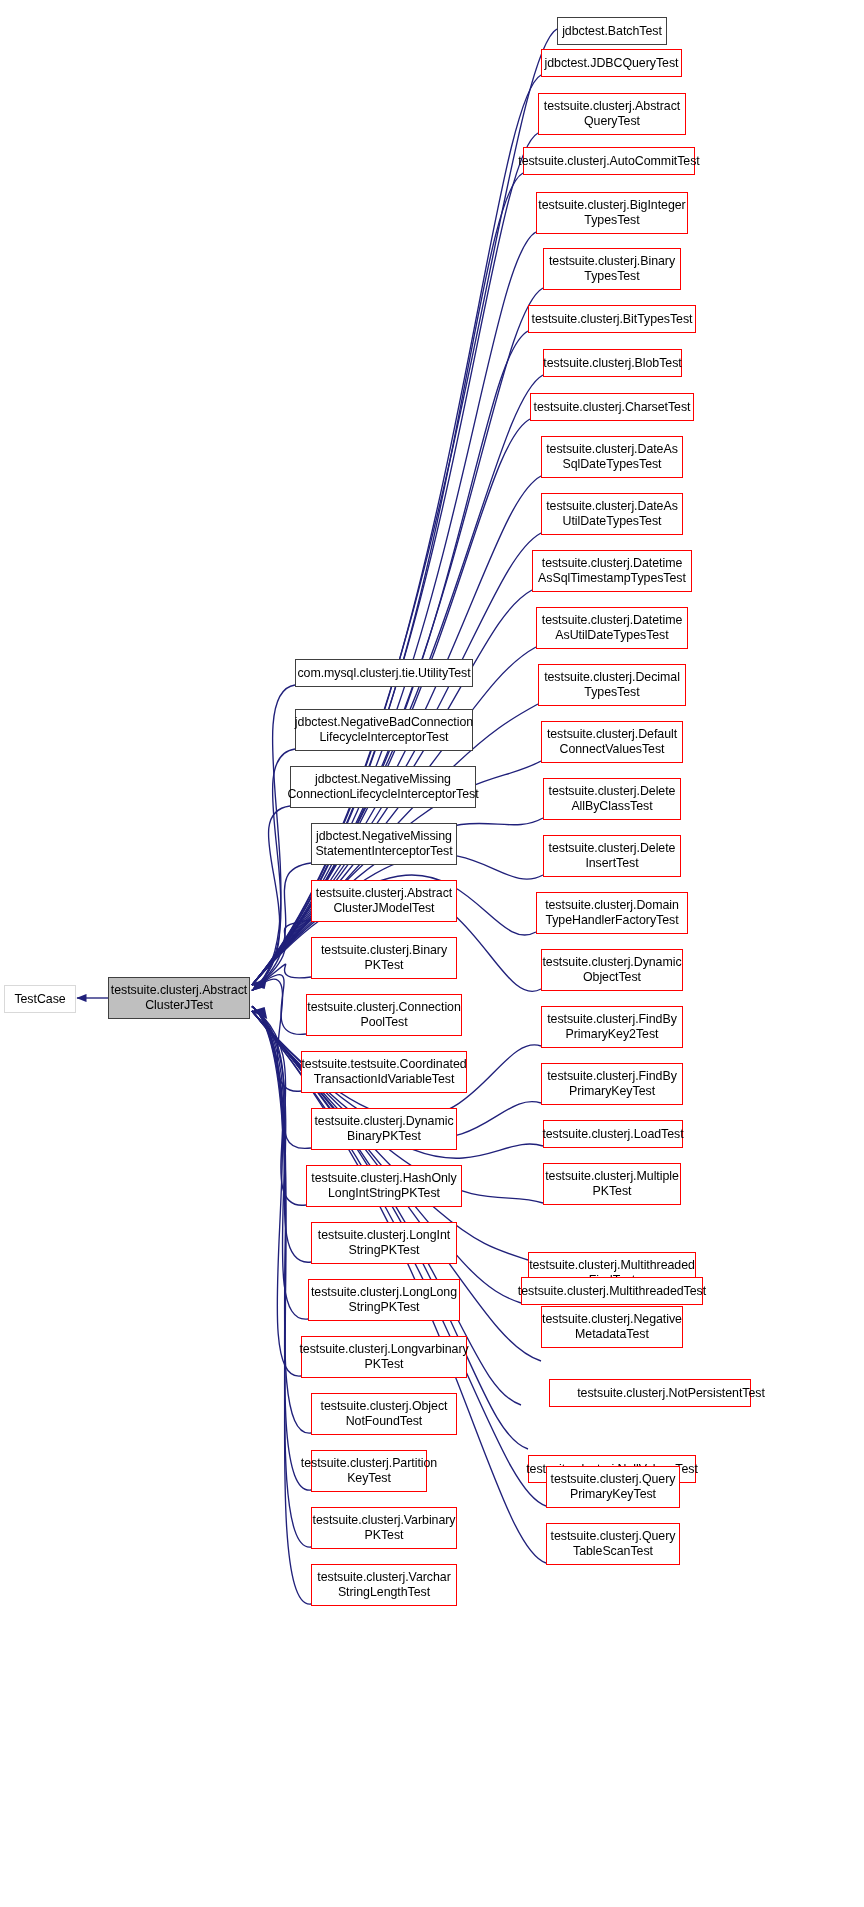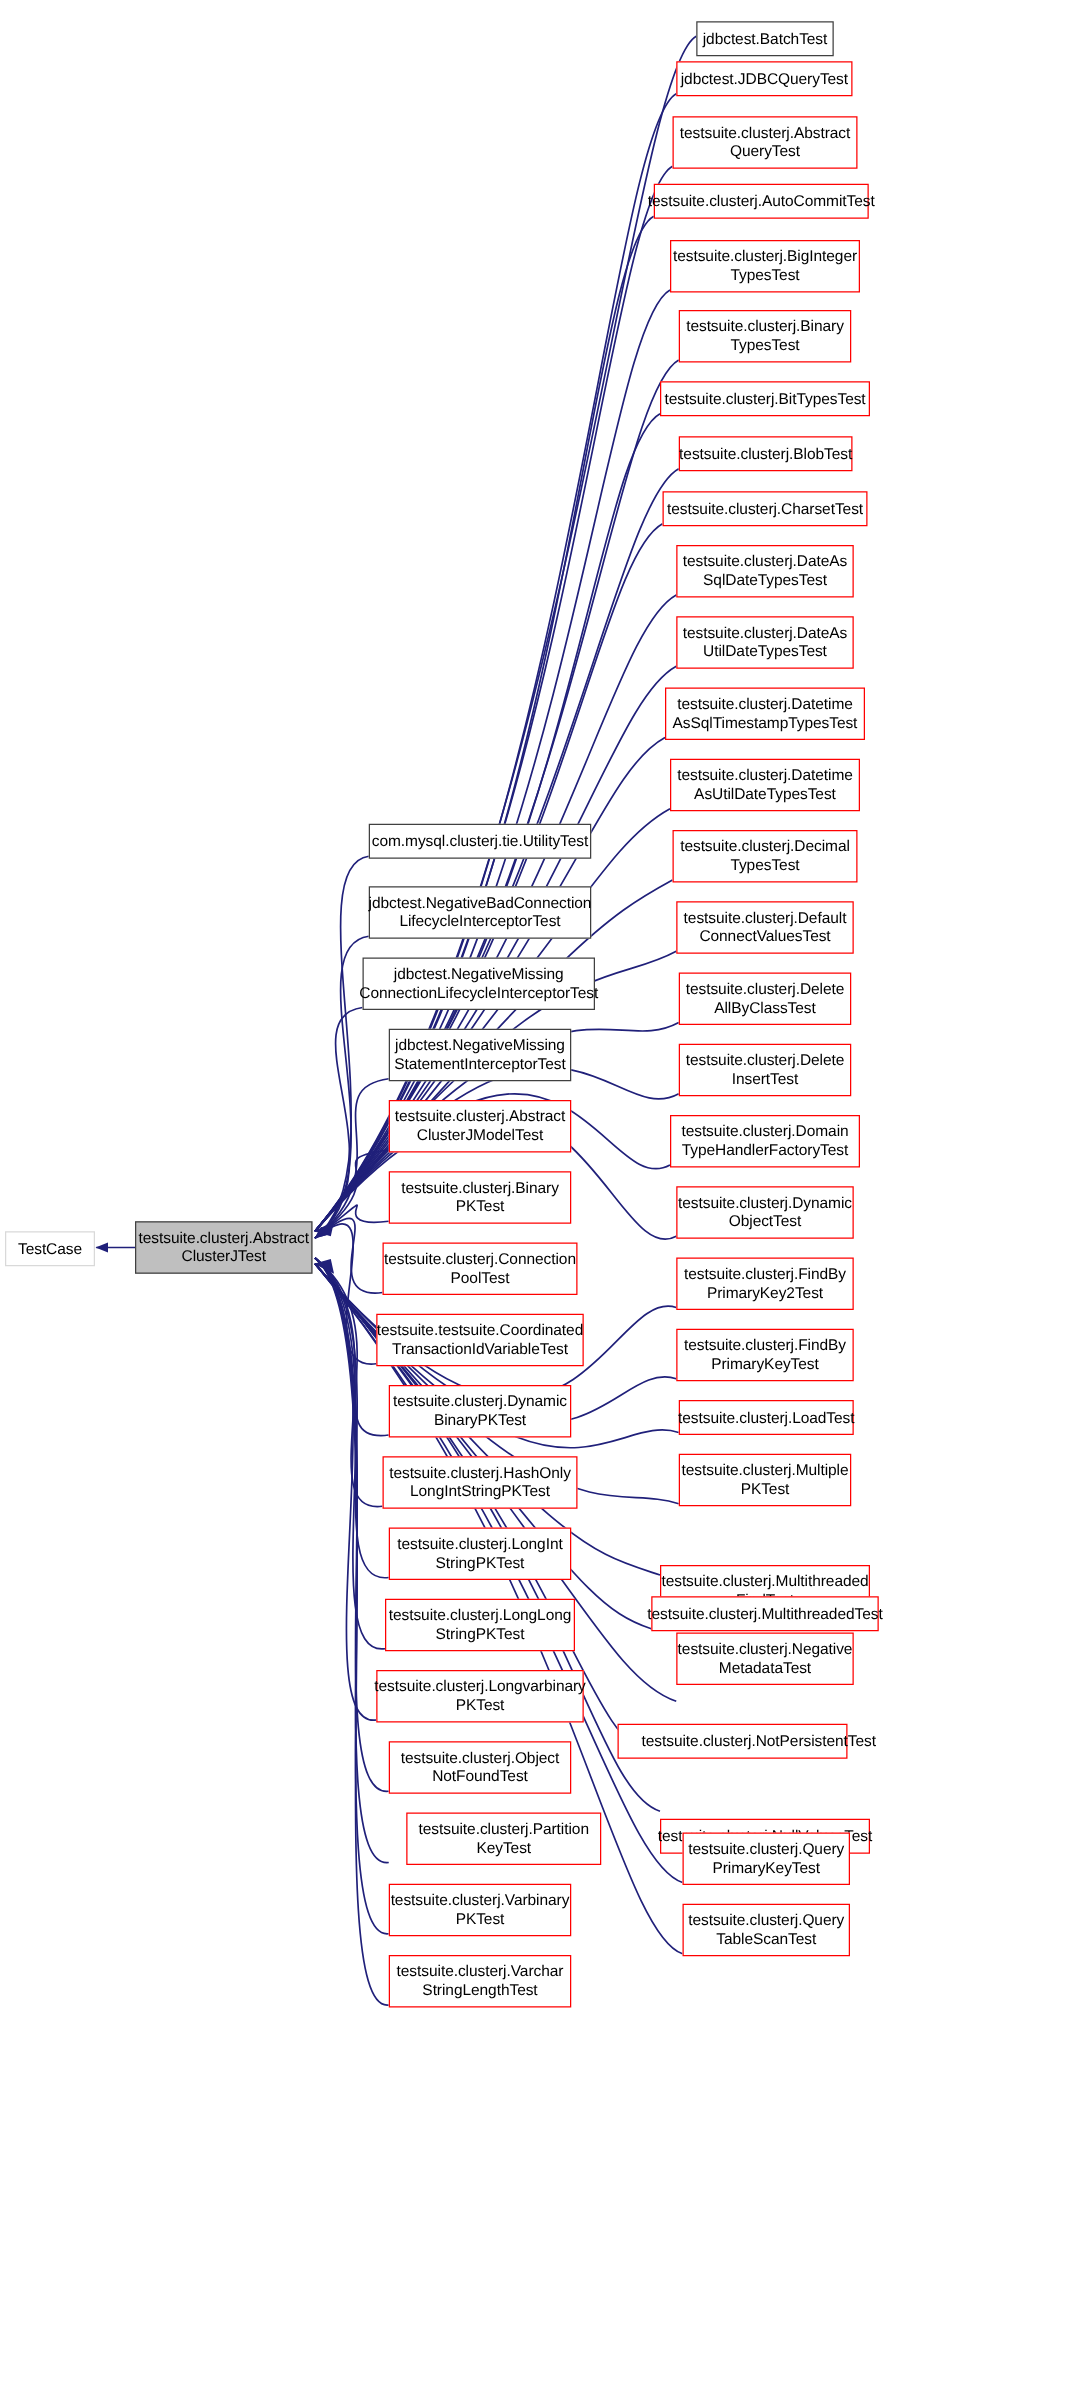--- a/index.html
+++ b/index.html
@@ -137,21 +137,21 @@
     <div class="node " style="left: 306px; top: 1165px; width: 156px; height: 42px;">testsuite.clusterj.HashOnly
 LongIntStringPKTest</div>
     <div class="node " style="left: 311px; top: 1222px; width: 146px; height: 42px;">testsuite.clusterj.LongInt
 StringPKTest</div>
     <div class="node " style="left: 308px; top: 1279px; width: 152px; height: 42px;">testsuite.clusterj.LongLong
 StringPKTest</div>
     <div class="node " style="left: 301px; top: 1336px; width: 166px; height: 42px;">testsuite.clusterj.Longvarbinary
 PKTest</div>
     <div class="node " style="left: 311px; top: 1393px; width: 146px; height: 42px;">testsuite.clusterj.Object
 NotFoundTest</div>
-    <div class="node " style="left: 325px; top: 1450px; width: 156px; height: 42px;">testsuite.clusterj.Partition
+    <div class="node " style="left: 311px; top: 1450px; width: 116px; height: 42px;">testsuite.clusterj.Partition
 KeyTest</div>
     <div class="node " style="left: 311px; top: 1507px; width: 146px; height: 42px;">testsuite.clusterj.Varbinary
 PKTest</div>
     <div class="node " style="left: 311px; top: 1564px; width: 146px; height: 42px;">testsuite.clusterj.Varchar
 StringLengthTest</div>
     <div class="node dark" style="left: 557px; top: 17px; width: 110px; height: 28px;">jdbctest.BatchTest</div>
     <div class="node " style="left: 541px; top: 49px; width: 141px; height: 28px;">jdbctest.JDBCQueryTest</div>
     <div class="node " style="left: 538px; top: 93px; width: 148px; height: 42px;">testsuite.clusterj.Abstract
 QueryTest</div>
     <div class="node " style="left: 523px; top: 147px; width: 172px; height: 28px;">testsuite.clusterj.AutoCommitTest</div>
@@ -187,19 +187,19 @@
     <div class="node " style="left: 541px; top: 1063px; width: 142px; height: 42px;">testsuite.clusterj.FindBy
 PrimaryKeyTest</div>
     <div class="node " style="left: 543px; top: 1120px; width: 140px; height: 28px;">testsuite.clusterj.LoadTest</div>
     <div class="node " style="left: 543px; top: 1163px; width: 138px; height: 42px;">testsuite.clusterj.Multiple
 PKTest</div>
     <div class="node " style="left: 528px; top: 1252px; width: 168px; height: 42px;">testsuite.clusterj.Multithreaded
 FindTest</div>
     <div class="node " style="left: 521px; top: 1277px; width: 182px; height: 28px;">testsuite.clusterj.MultithreadedTest</div>
     <div class="node " style="left: 541px; top: 1306px; width: 142px; height: 42px;">testsuite.clusterj.Negative
 MetadataTest</div>
-    <div class="node " style="left: 494px; top: 1379px; width: 184px; height: 28px; padding-left: 45px;">testsuite.clusterj.NotPersistentTest</div>
+    <div class="node " style="left: 549px; top: 1379px; width: 202px; height: 28px; padding-left: 45px;">testsuite.clusterj.NotPersistentTest</div>
     <div class="node " style="left: 528px; top: 1423px; width: 168px; height: 28px; margin-top: 32px;">testsuite.clusterj.NullValuesTest</div>
     <div class="node " style="left: 546px; top: 1466px; width: 134px; height: 42px;">testsuite.clusterj.Query
 PrimaryKeyTest</div>
     <div class="node " style="left: 546px; top: 1523px; width: 134px; height: 42px;">testsuite.clusterj.Query
 TableScanTest</div>
   </div>
 
 </body></html>

